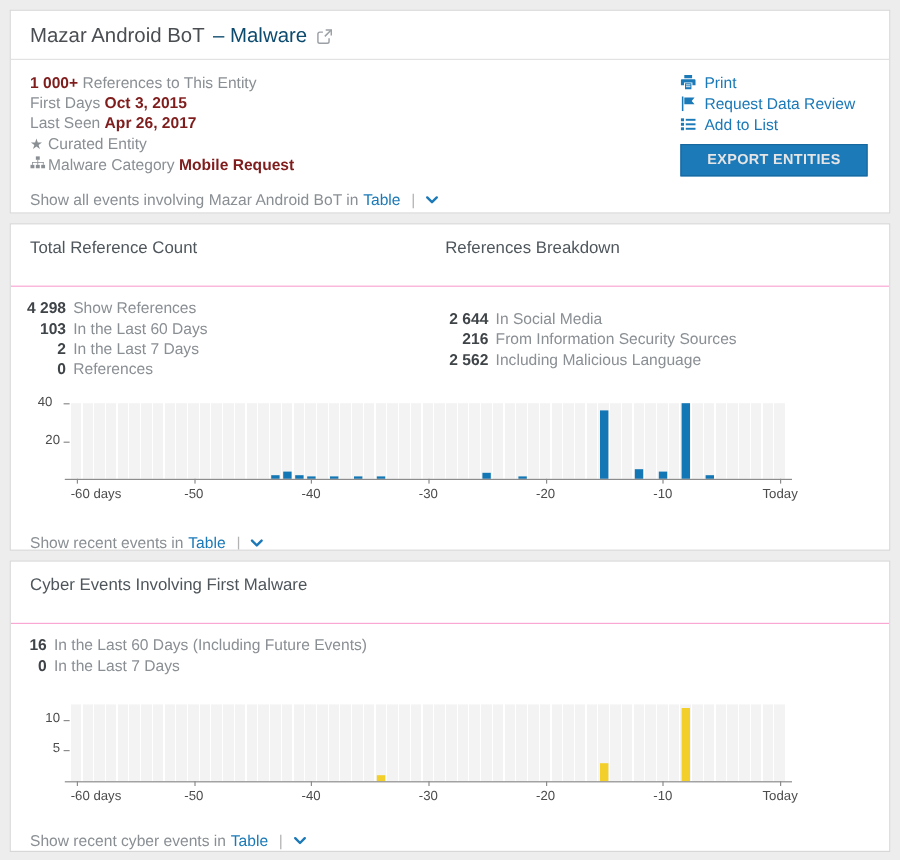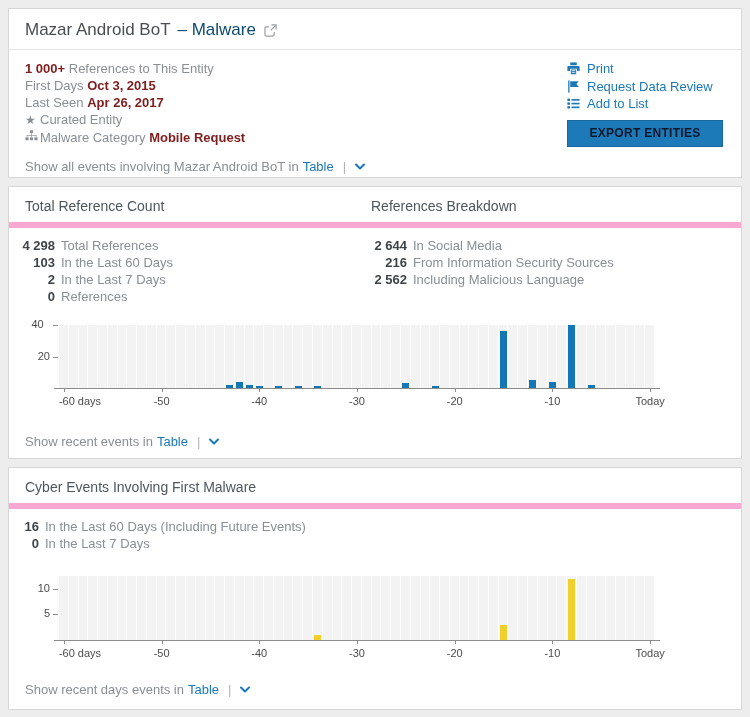--- a/index.html
+++ b/index.html
@@ -32,37 +32,37 @@
   .info-line b { color: #7f1d1d; font-weight: 700; }
   .inline-icon { display: inline-block; width: 15px; color: #8a8f94; font-size: 12px; }
   .entity-actions { flex: 0 0 158px; font-size: 13px; }
   .action-link {
     display: flex; align-items: center; gap: 7px;
     color: #1b79b7; text-decoration: none; line-height: 17.5px; cursor: pointer;
   }
   .action-link svg { flex: 0 0 auto; }
   .export-btn {
     margin-top: 7px; width: 156px; height: 27px;
-    background: #1d7ab9; border: 1px solid #16689f; color: #0f172a;
+    background: #1d7ab9; border: 1px solid #16689f; color: #e5e5e5;
     font-family: inherit; font-size: 12px; font-weight: 700; letter-spacing: .3px;
     cursor: pointer;
   }
   .show-line { padding: 12px 16px 0 16px; font-size: 13px; color: #8a8f94; display: flex; align-items: center; }
   .show-line a { color: #1b79b7; text-decoration: none; margin-left: 4px; cursor: pointer; }
   .divider { color: #b3b3b3; margin: 0 8px 0 9px; }
   .chev { color: #1b79b7; display: inline-flex; cursor: pointer; }
 
   
   .chart-headers {
-    display: flex; padding: 11px 16px 8px;
-    border-bottom: 6px solid #f9a8d4;
+    display: flex; padding: 11px 16px 24px;
+    border-bottom: 1px solid #f9a8d4;
     font-size: 14px; color: #4e565c;
   }
   .chart-headers .col-left { flex: 0 0 346px; }
-  .stats-columns { display: flex; padding: 9px 16px 0 10px; font-size: 13px; }
+  .stats-columns { display: flex; padding: 9px 16px 0 10px; font-size: 13px; align-items: center; }
   .stats-col-left { flex: 0 0 352px; }
   .stat-row { display: flex; line-height: 17px; }
   .stat-value { width: 36px; text-align: right; margin-right: 6px; color: #3f4448; font-weight: 700; flex: 0 0 auto; white-space: nowrap; }
   .stat-value.narrow { width: 20px; }
   .stat-label { color: #8a8f94; white-space: nowrap; }
 
   .chart { position: relative; margin: 20px 16px 0 16px; height: 86px; font-size: 11px; color: #4c4c4c; }
   .plot { position: absolute; top: 0; }
   .x-axis-line { position: absolute; height: 1px; background: #8c8c8c; }
 </style>
@@ -152,21 +152,21 @@
 
 <div class="panel" id="panel-references">
   <div class="chart-headers">
     <div class="col-left">Total Reference Count</div>
     <div>References Breakdown</div>
   </div>
   <div class="stats-columns">
     <div class="stats-col-left">
       <div class="stat-row">
           <span class="stat-value">4 298</span>
-          <span class="stat-label">Total References</span>
+          <span class="stat-label">Show References</span>
         </div>
       <div class="stat-row">
           <span class="stat-value">103</span>
           <span class="stat-label">In the Last 60 Days</span>
         </div>
       <div class="stat-row">
           <span class="stat-value">2</span>
           <span class="stat-label">In the Last 7 Days</span>
         </div>
       <div class="stat-row">
@@ -274,21 +274,21 @@
       <div style="position: absolute; left: 332px; top: 64px; width: 1px; height: 4px; background: rgb(140, 140, 140);"></div>
       <div style="position: absolute; left: 302px; width: 60px; text-align: center; top: 71px;">-30</div>
       <div style="position: absolute; left: 429.705px; top: 64px; width: 1px; height: 4px; background: rgb(140, 140, 140);"></div>
       <div style="position: absolute; left: 399.705px; width: 60px; text-align: center; top: 71px;">-20</div>
       <div style="position: absolute; left: 527.41px; top: 64px; width: 1px; height: 4px; background: rgb(140, 140, 140);"></div>
       <div style="position: absolute; left: 497.41px; width: 60px; text-align: center; top: 71px;">-10</div>
       <div style="position: absolute; left: 625.115px; top: 64px; width: 1px; height: 4px; background: rgb(140, 140, 140);"></div>
       <div style="position: absolute; left: 595.115px; width: 60px; text-align: center; top: 71px;">Today</div>
     </div>
   <div class="show-line" style="padding-top:20px">
-    <span>Show recent days events in</span>
+    <span>Show recent cyber events in</span>
     <a>Table</a>
     <span class="divider">|</span>
     <span class="chev">
         <svg width="12" height="9" viewBox="0 0 12 9">
           <path d="M2 2.5 6 6.5 10 2.5" fill="none" stroke="currentColor" stroke-width="2" stroke-linecap="round" stroke-linejoin="round"></path>
         </svg>
       </span>
   </div>
 </div>
 

